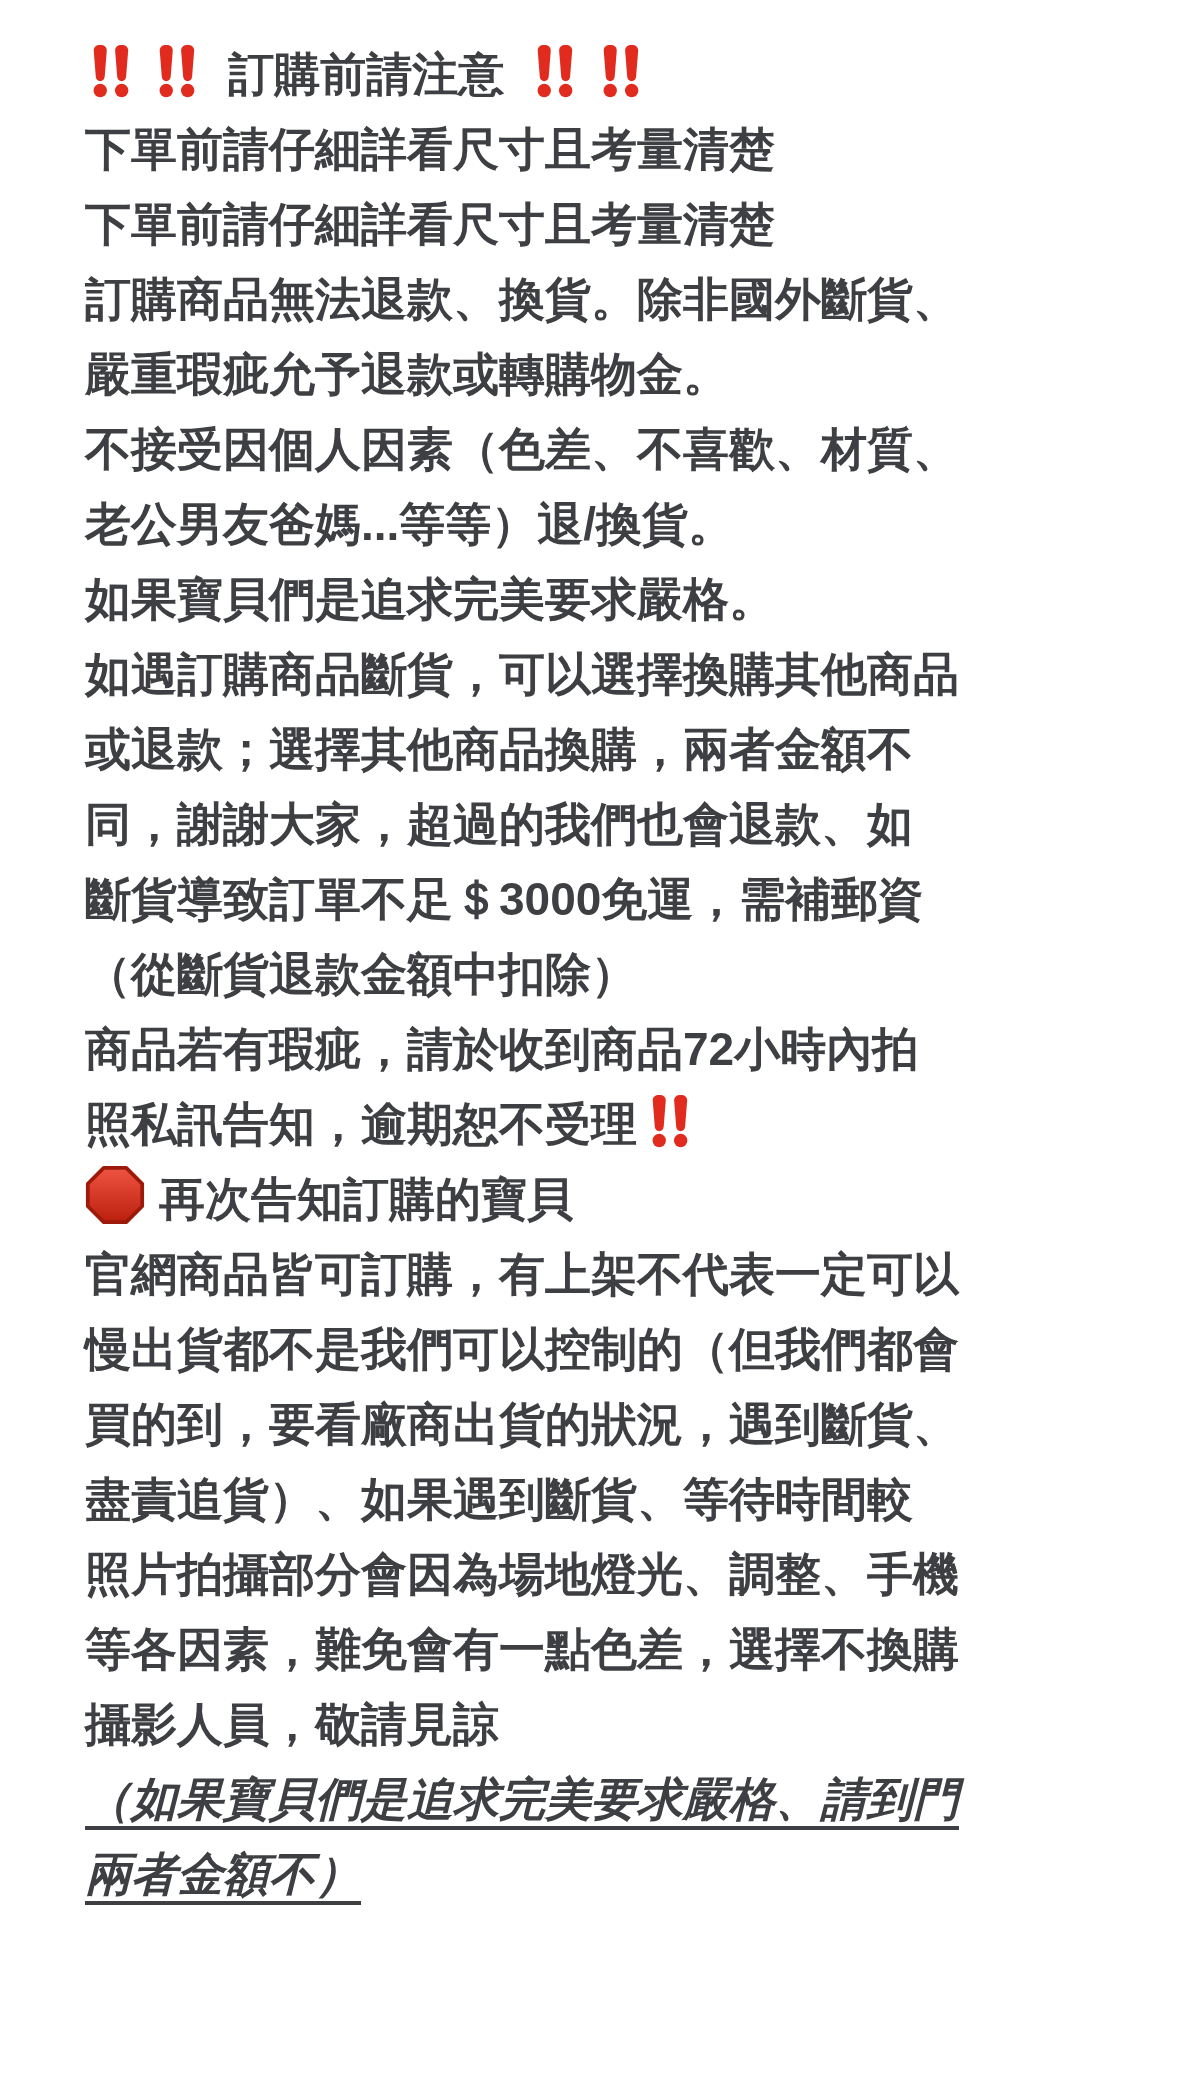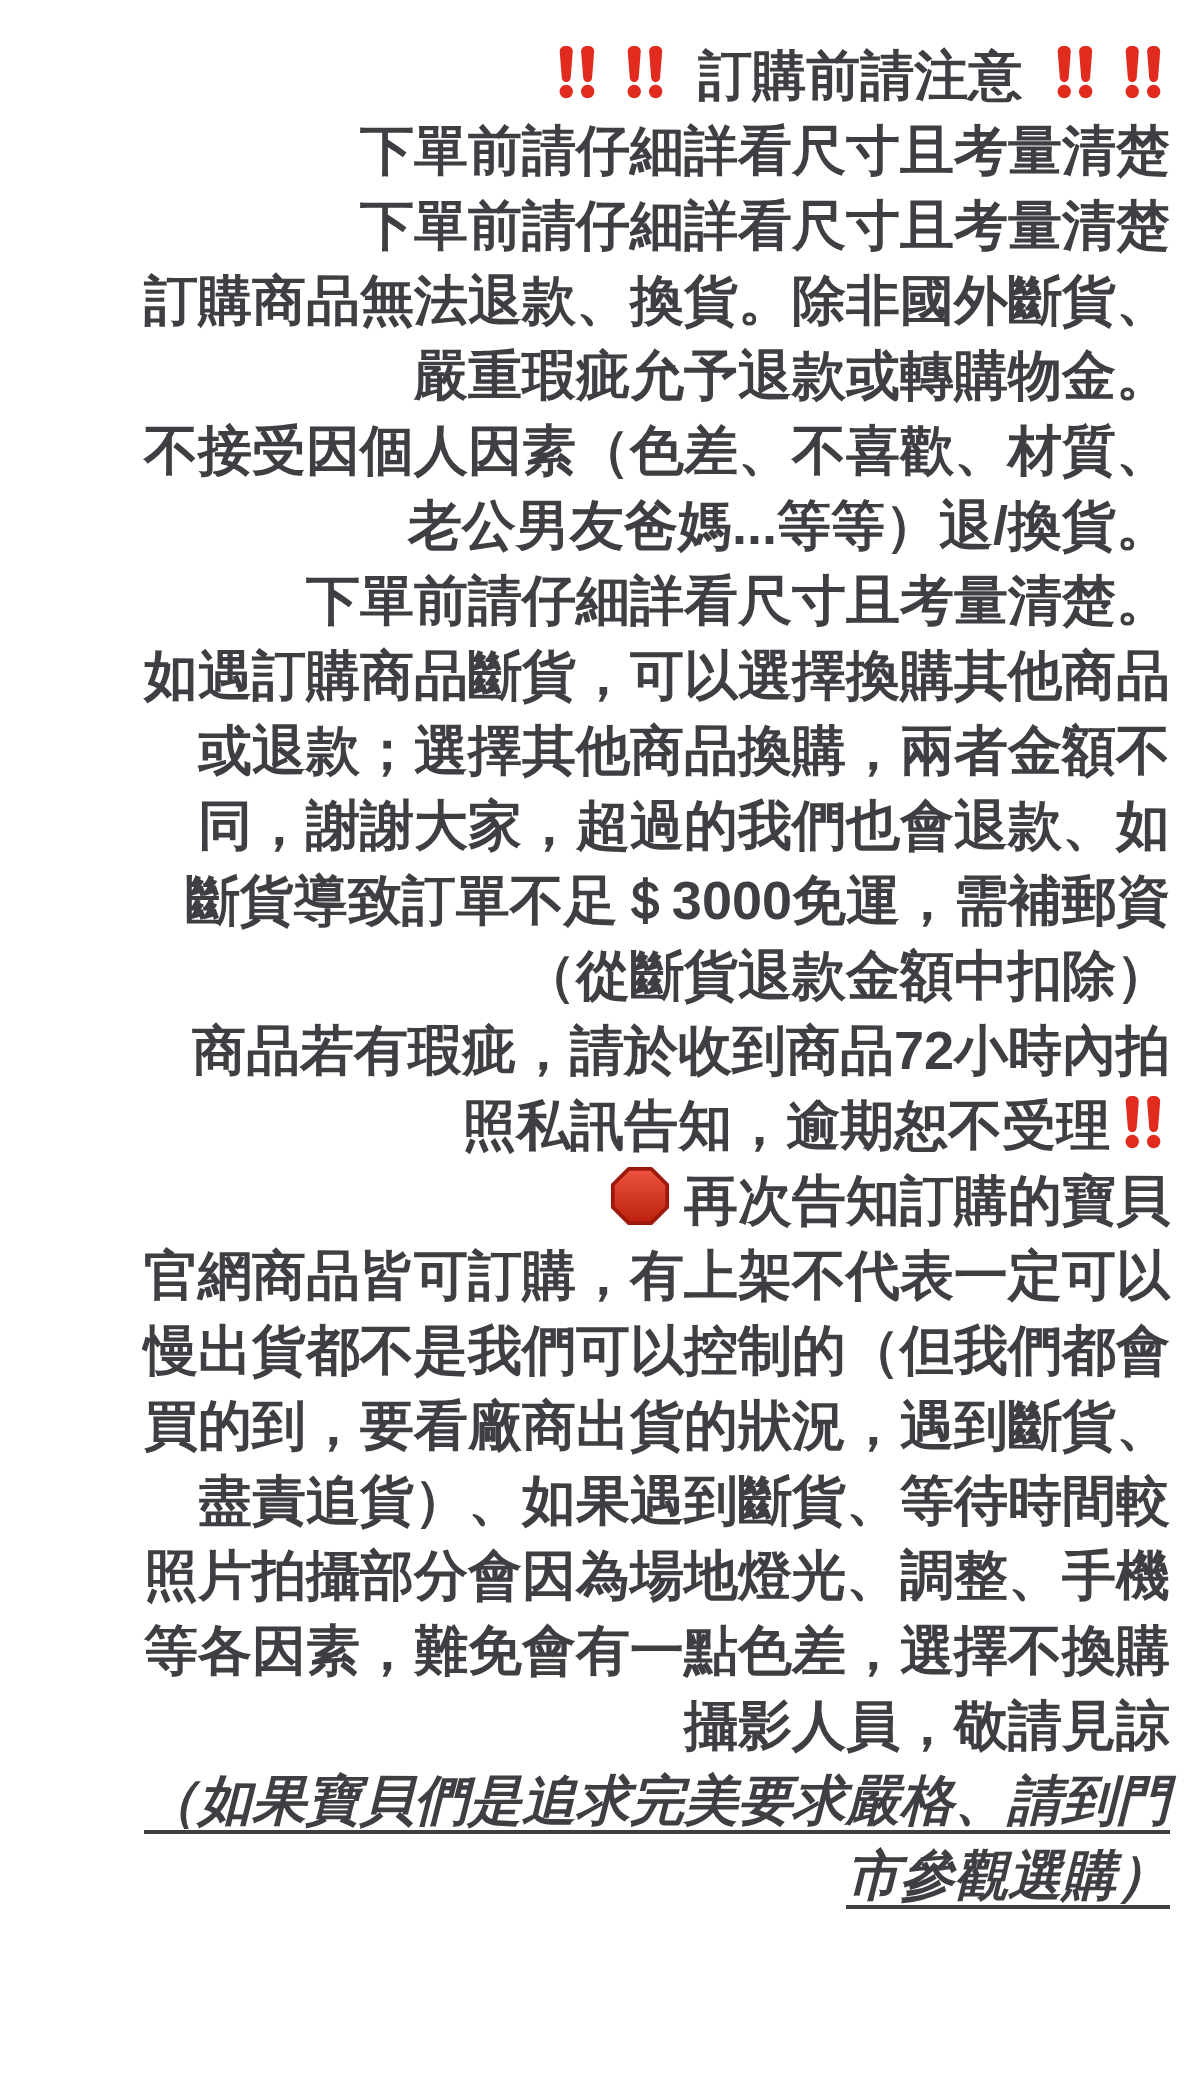--- a/index.html
+++ b/index.html
@@ -14,24 +14,23 @@
     font-family: "Liberation Sans", "DejaVu Sans", sans-serif;
     font-weight: 700;
     color: #3d3f42;
   }
   .notice {
     padding: 34px 30px 0 85px;
   }
   .line {
     height: 75px;
     line-height: 75px;
-    font-size: 54px;
+    font-size: 46px;
     white-space: nowrap;
     letter-spacing: 0px;
-    text-align: right;
   }
   .line span {
     vertical-align: middle;
   }
   .bang {
     height: 54px;
     width: auto;
     vertical-align: middle;
     position: relative;
     top: -4px;
@@ -94,21 +93,21 @@
       <circle cx="34" cy="50" r="7.2"></circle>
     </svg>
   </div>
 
   <div class="line"><span>下單前請仔細詳看尺寸且考量清楚</span></div>
   <div class="line"><span>下單前請仔細詳看尺寸且考量清楚</span></div>
   <div class="line"><span>訂購商品無法退款、換貨。除非國外斷貨、</span></div>
   <div class="line"><span>嚴重瑕疵允予退款或轉購物金。</span></div>
   <div class="line"><span>不接受因個人因素（色差、不喜歡、材質、</span></div>
   <div class="line"><span>老公男友爸媽...等等）退/換貨。</span></div>
-  <div class="line"><span>下單前請仔細詳看尺寸且考量清楚。</span></div>
+  <div class="line"><span>如果寶貝們是追求完美要求嚴格。</span></div>
   <div class="line"><span>如遇訂購商品斷貨，可以選擇換購其他商品</span></div>
   <div class="line"><span>或退款；選擇其他商品換購，兩者金額不</span></div>
   <div class="line"><span>同，謝謝大家，超過的我們也會退款、如</span></div>
   <div class="line"><span>斷貨導致訂單不足＄3000免運，需補郵資</span></div>
   <div class="line"><span>（從斷貨退款金額中扣除）</span></div>
   <div class="line"><span>商品若有瑕疵，請於收到商品72小時內拍</span></div>
 
   <div class="line">
     <span>照私訊告知，逾期恕不受理</span><svg class="bang trailing" viewBox="0 0 46 58" aria-hidden="true">
       <path d="M4,7 C4,3 6.5,1 11,1 C15.5,1 18,3 18,7 L15.8,35 C15.5,38.3 13.5,40 11,40 C8.5,40 6.5,38.3 6.2,35 Z"></path>
@@ -132,15 +131,15 @@
 
   <div class="line"><span>官網商品皆可訂購，有上架不代表一定可以</span></div>
   <div class="line"><span>慢出貨都不是我們可以控制的（但我們都會</span></div>
   <div class="line"><span>買的到，要看廠商出貨的狀況，遇到斷貨、</span></div>
   <div class="line"><span>盡責追貨）、如果遇到斷貨、等待時間較</span></div>
   <div class="line"><span>照片拍攝部分會因為場地燈光、調整、手機</span></div>
   <div class="line"><span>等各因素，難免會有一點色差，選擇不換購</span></div>
   <div class="line"><span>攝影人員，敬請見諒</span></div>
 
   <div class="line underline"><span class="u">（如果寶貝們是追求完美要求嚴格、請到門</span></div>
-  <div class="line underline"><span class="u">市參觀選購）</span></div>
+  <div class="line underline"><span class="u">兩者金額不）</span></div>
 
 </main>
 
 </body></html>

